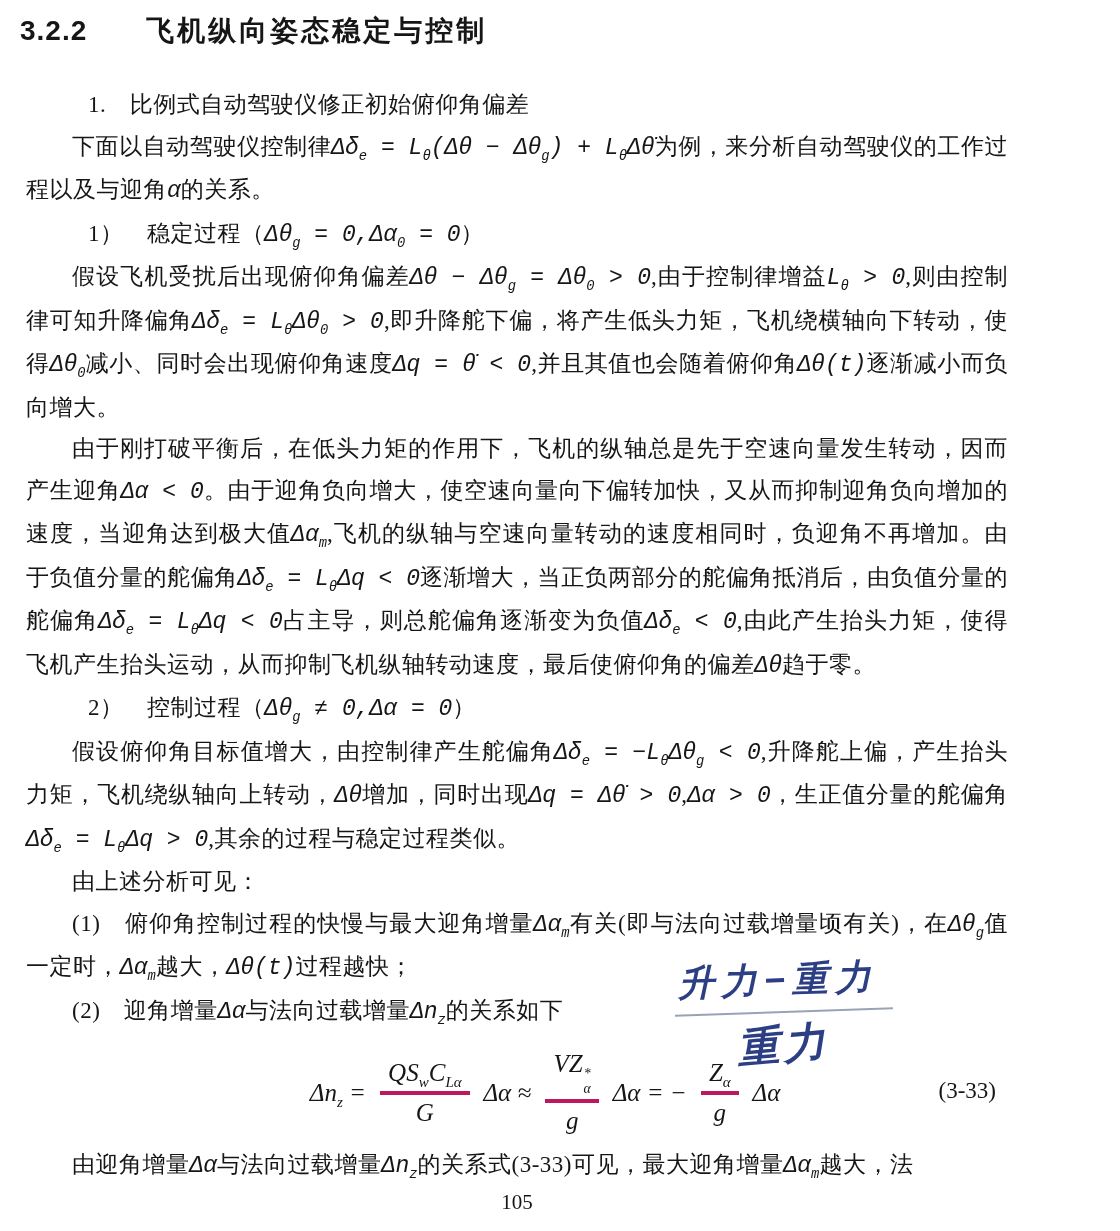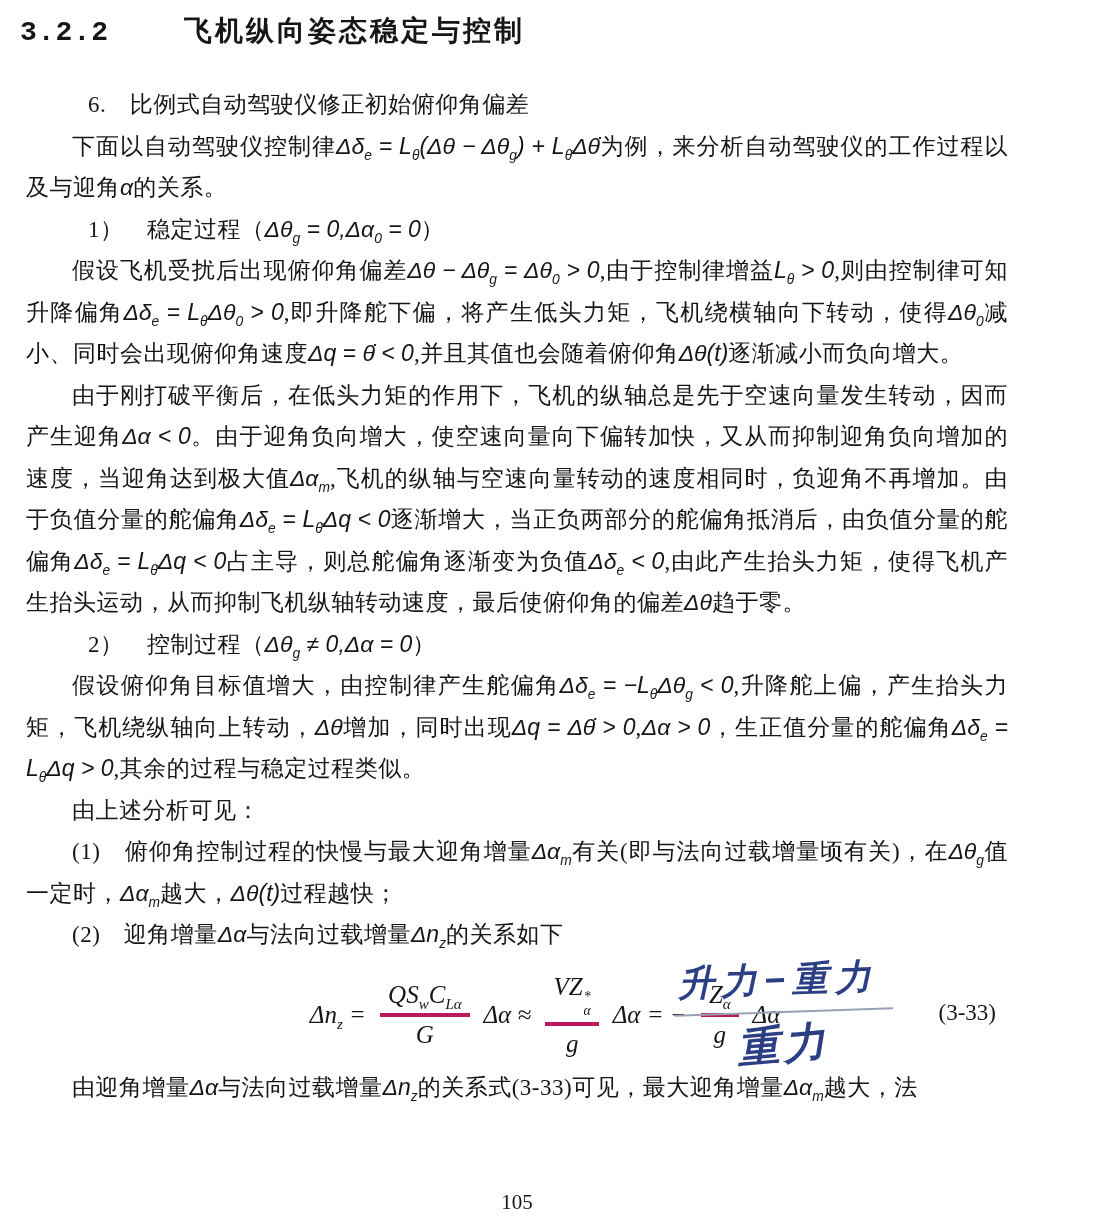--- a/index.html
+++ b/index.html
@@ -11,34 +11,34 @@
     color: #161616;
     overflow: hidden;
   }
   .page { padding: 12px 112px 0 26px; }
 
   h1.heading {
     font-size: 28px; font-weight: bold;
     margin: 0 0 34px -6px;
     white-space: nowrap;
   }
-  h1 .sec-num { font-family: Liberation Mono, monospace; letter-spacing: 1px; margin-right: 32px; }
+  h1 .sec-num { font-family: Liberation Sans, sans-serif; letter-spacing: 1px; margin-right: 16px; }
   h1 .sec-ttl { font-family: "Liberation Sans", sans-serif; letter-spacing: 3px; margin-left: 36px; }
 
   .para {
     font-size: 23px;
     line-height: 41.5px;
     margin: 0;
     text-align: justify;
     text-indent: 2em;
     letter-spacing: 0.5px;
   }
   .para.list { text-indent: 2.7em; }
 
-  .math { font-style: italic; font-family: Liberation Sans, sans-serif; letter-spacing: 0; }
+  .math { font-style: italic; font-family: Liberation Mono, monospace; letter-spacing: 0; }
   sub, sup { font-size: 0.6em; line-height: 0; }
   sub { vertical-align: -0.4em; }
 
   .equation-row {
     position: relative;
     margin: 12px 0 8px 0;
     text-align: center;
     min-height: 86px;
   }
   .eq-body {
@@ -98,21 +98,21 @@
 </style>
 </head>
 <body>
 
 <div class="page">
   <h1 class="heading">
     <span class="sec-num">3.2.2</span>
     <span class="sec-ttl">飞机纵向姿态稳定与控制</span>
   </h1>
   <div id="body-text">
-      <p class="para list">6.　比例式自动驾驶仪修正初始俯仰角偏差</p>
+      <p class="para list">1.　比例式自动驾驶仪修正初始俯仰角偏差</p>
       <p class="para indent">下面以自动驾驶仪控制律<span class="math">Δδ<sub>e</sub> = L<sub>θ</sub>(Δθ − Δθ<sub>g</sub>) + L<sub>θ̇</sub>Δθ̇</span>为例，来分析自动驾驶仪的工作过程以及与迎角<span class="math">α</span>的关系。</p>
       <p class="para list">1）　稳定过程（<span class="math">Δθ<sub>g</sub> = 0,Δα<sub>0</sub> = 0</span>）</p>
       <p class="para indent">假设飞机受扰后出现俯仰角偏差<span class="math">Δθ − Δθ<sub>g</sub> = Δθ<sub>0</sub> &gt; 0</span>,由于控制律增益<span class="math">L<sub>θ</sub> &gt; 0</span>,则由控制律可知升降偏角<span class="math">Δδ<sub>e</sub> = L<sub>θ</sub>Δθ<sub>0</sub> &gt; 0</span>,即升降舵下偏，将产生低头力矩，飞机绕横轴向下转动，使得<span class="math">Δθ<sub>0</sub></span>减小、同时会出现俯仰角速度<span class="math">Δq = θ̇ &lt; 0</span>,并且其值也会随着俯仰角<span class="math">Δθ(t)</span>逐渐减小而负向增大。</p>
       <p class="para indent">由于刚打破平衡后，在低头力矩的作用下，飞机的纵轴总是先于空速向量发生转动，因而产生迎角<span class="math">Δα &lt; 0</span>。由于迎角负向增大，使空速向量向下偏转加快，又从而抑制迎角负向增加的速度，当迎角达到极大值<span class="math">Δα<sub>m</sub></span>,飞机的纵轴与空速向量转动的速度相同时，负迎角不再增加。由于负值分量的舵偏角<span class="math">Δδ<sub>e</sub> = L<sub>θ̇</sub>Δq &lt; 0</span>逐渐增大，当正负两部分的舵偏角抵消后，由负值分量的舵偏角<span class="math">Δδ<sub>e</sub> = L<sub>θ̇</sub>Δq &lt; 0</span>占主导，则总舵偏角逐渐变为负值<span class="math">Δδ<sub>e</sub> &lt; 0</span>,由此产生抬头力矩，使得飞机产生抬头运动，从而抑制飞机纵轴转动速度，最后使俯仰角的偏差<span class="math">Δθ</span>趋于零。</p>
       <p class="para list">2）　控制过程（<span class="math">Δθ<sub>g</sub> ≠ 0,Δα = 0</span>）</p>
       <p class="para indent">假设俯仰角目标值增大，由控制律产生舵偏角<span class="math">Δδ<sub>e</sub> = −L<sub>θ</sub>Δθ<sub>g</sub> &lt; 0</span>,升降舵上偏，产生抬头力矩，飞机绕纵轴向上转动，<span class="math">Δθ</span>增加，同时出现<span class="math">Δq = Δθ̇ &gt; 0</span>,<span class="math">Δα &gt; 0</span>，生正值分量的舵偏角<span class="math">Δδ<sub>e</sub> = L<sub>θ</sub>Δq &gt; 0</span>,其余的过程与稳定过程类似。</p>
       <p class="para indent">由上述分析可见：</p>
       <p class="para indent">(1)　俯仰角控制过程的快慢与最大迎角增量<span class="math">Δα<sub>m</sub></span>有关(即与法向过载增量顷有关)，在<span class="math">Δθ<sub>g</sub></span>值一定时，<span class="math">Δα<sub>m</sub></span>越大，<span class="math">Δθ(t)</span>过程越快；</p>
       <p class="para indent">(2)　迎角增量<span class="math">Δα</span>与法向过载增量<span class="math">Δn<sub>z</sub></span>的关系如下</p>
       <div class="equation-row"><span class="eq-body">

